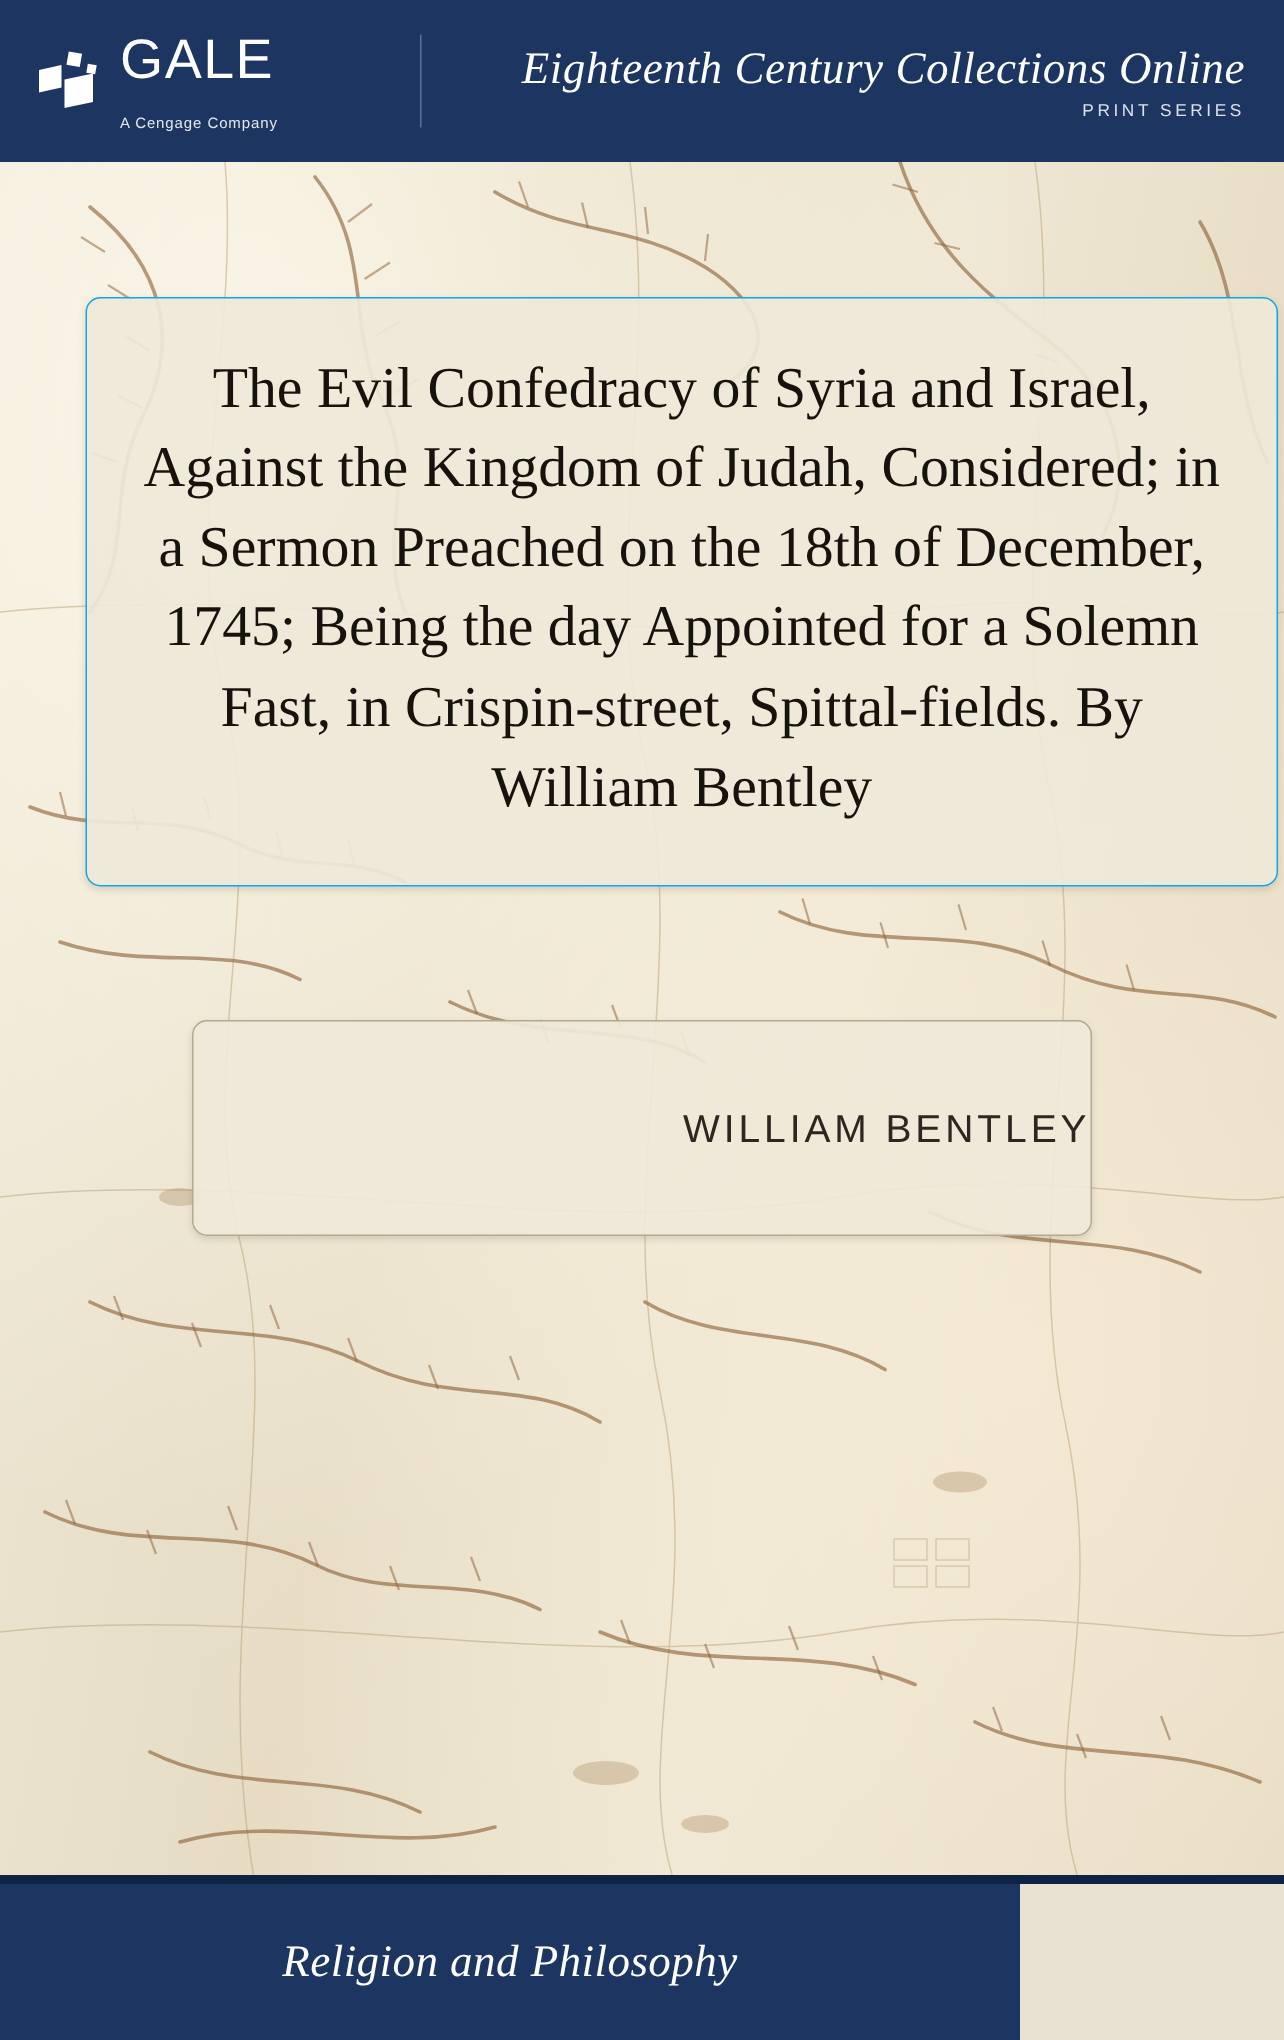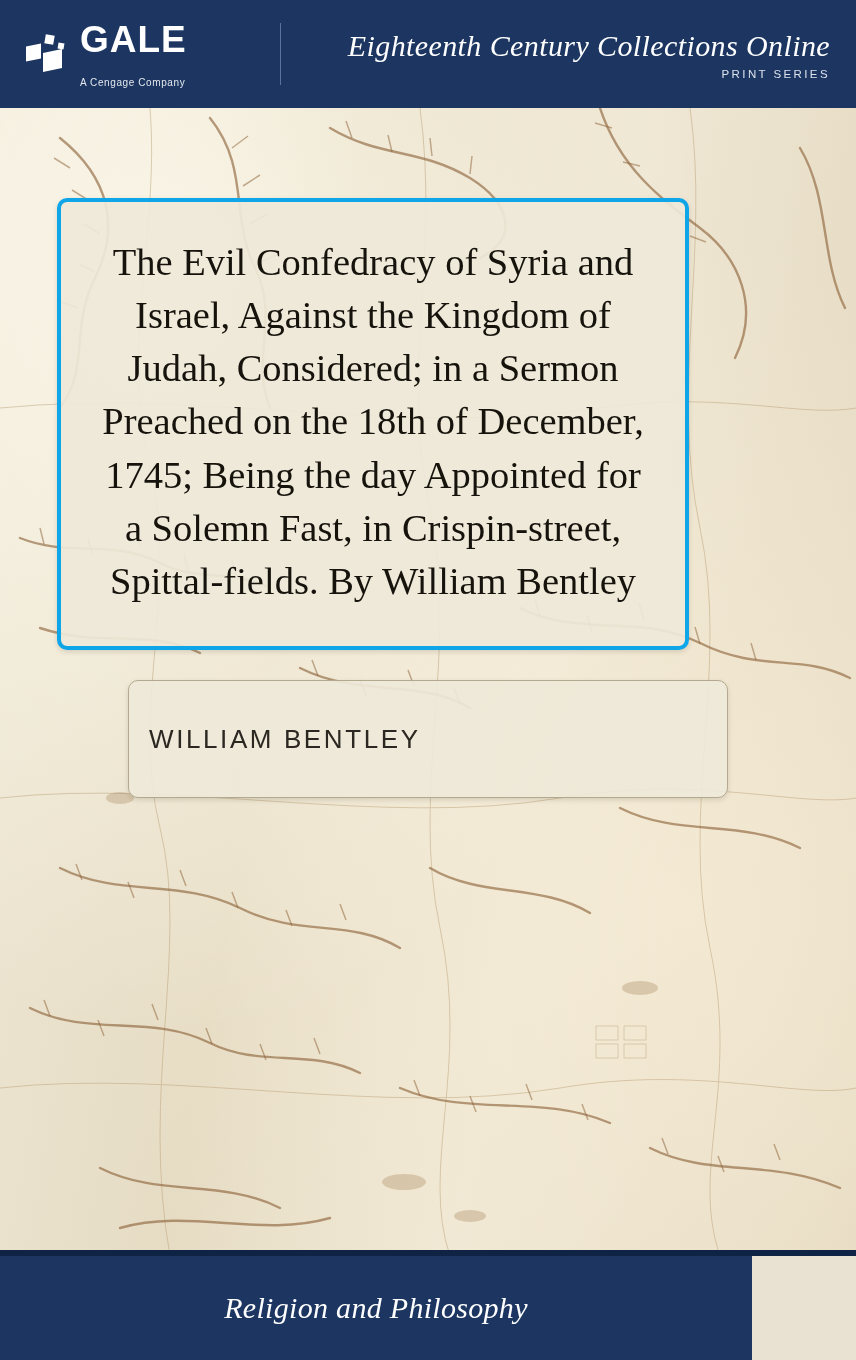--- a/index.html
+++ b/index.html
@@ -54,21 +54,21 @@
     display: block;
   }
   .gale-mark i.s1 { width: 15px; height: 15px; left: 0;  top: 14px; transform: skewY(-12deg); }
   .gale-mark i.s2 { width: 19px; height: 19px; left: 17px; top: 20px; transform: skewY(-12deg); }
   .gale-mark i.s3 { width: 9px;  height: 9px;  left: 19px; top: 4px; transform: rotate(10deg); }
   .gale-mark i.s4 { width: 6px;  height: 6px;  left: 32px; top: 12px; transform: rotate(10deg); }
   .gale-text { color: #ffffff; line-height: 1; }
   .gale-word {
     font-family: "Liberation Sans", sans-serif;
     font-size: 37px;
-    font-weight: bold;
+    font-weight: normal;
     letter-spacing: 1px;
   }
   .gale-sub {
     font-family: "Liberation Sans", sans-serif;
     font-size: 10px;
     letter-spacing: 0.6px;
     margin-top: 20px;
     color: #e4e8ef;
   }
   .divider-v {
@@ -111,70 +111,69 @@
       radial-gradient(ellipse at 80% 70%, rgba(246,236,214,0.8) 0%, rgba(246,236,214,0) 60%),
       linear-gradient(100deg, #efe8d6 0%, #e6dcc4 35%, #efe7d4 62%, #e2d6bc 100%);
   }
   .map-area svg { position: absolute; top: 0; left: 0; }
 
   
   .title-card {
     position: absolute;
     left: 57px;
     top: 198px;
-    width: 632px;
+    width: 795px;
     box-sizing: border-box;
     padding: 34px 34px 38px;
     background: rgba(238,232,216,0.93);
-    border: 4px solid #0ea5e9;
+    border: 1px solid #0ea5e9;
     border-radius: 10px;
     box-shadow: 0 2px 5px rgba(90,78,55,0.18);
     z-index: 4;
   }
   .title-text {
     font-family: "Liberation Serif", serif;
     font-size: 38.5px;
     line-height: 1.38;
     text-align: center;
     color: #16130d;
     margin: 0;
     font-weight: normal;
   }
 
   
   .author-card {
     position: absolute;
     left: 128px;
     top: 680px;
     width: 600px;
-    height: 118px;
+    height: 144px;
     box-sizing: border-box;
     background: rgba(238,232,216,0.93);
     border: 1px solid #b3a98f;
     border-radius: 10px;
     box-shadow: 0 2px 5px rgba(90,78,55,0.18);
     display: flex;
     align-items: center;
-    justify-content: flex-start;
+    justify-content: flex-end;
     z-index: 4;
-    padding-left: 20px;
   }
   .author-text {
     font-family: "Liberation Sans", sans-serif;
     font-size: 26px;
     letter-spacing: 2.6px;
     color: #2b2721;
   }
 
   
   .bottom-band {
     position: absolute;
     left: 0;
     top: 1256px;
-    width: 752px;
+    width: 680px;
     height: 104px;
     background: #1c3661;
     display: flex;
     align-items: center;
     justify-content: center;
     z-index: 6;
   }
   .bottom-rule {
     position: absolute;
     left: 0;

